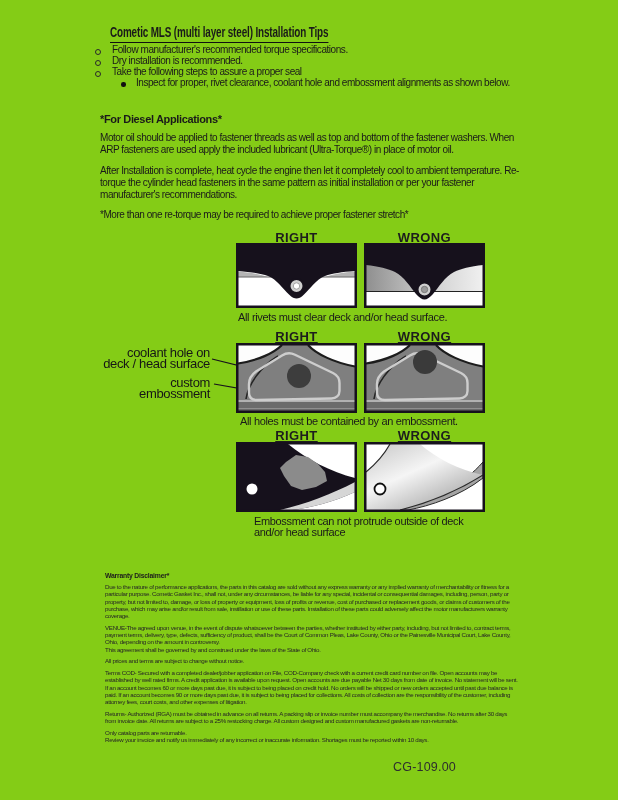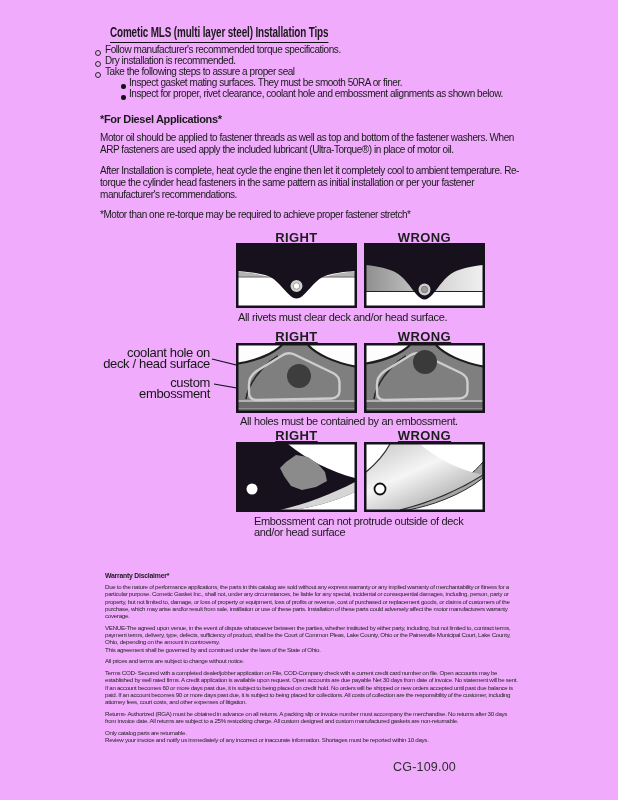--- a/index.html
+++ b/index.html
@@ -1,25 +1,25 @@
 <!DOCTYPE html>
 <html><head>
 <meta charset="utf-8">
 <style>
   html,body{margin:0;padding:0;background:#ffffff;}
-  .page{position:relative;width:618px;height:800px;background:#f0abfc;overflow:hidden;
+  .page{position:relative;width:618px;height:800px;background:#84cc16;overflow:hidden;
         font-family:"Liberation Sans",sans-serif;color:#1a1a1a;}
   .abs{position:absolute;}
 
   .title{left:110px;top:23px;font-size:15px;font-weight:bold;letter-spacing:-0.2px;
          border-bottom:1.6px solid #111;padding-bottom:2px;display:inline-block;
          transform:scaleX(0.66);transform-origin:0 0;white-space:nowrap;}
 
   .bullets{left:95px;top:45px;font-size:10px;letter-spacing:-0.45px;line-height:10.9px;}
-  .b-row{display:flex;align-items:flex-end;white-space:nowrap;}
+  .b-row{display:flex;align-items:center;white-space:nowrap;gap:7px;}
   .b-row.sub{margin-left:26px;}
   .mark-open{flex:0 0 auto;width:4px;height:4px;border:1px solid #2a2a2a;border-radius:50%;
              margin:2.5px 4px 0 0;}
   .mark-dot{flex:0 0 auto;width:4.5px;height:4.5px;background:#111;border-radius:50%;
             margin:2.5px 3.5px 0 0;}
 
   .diesel-h{left:100px;top:113px;font-size:11px;font-weight:bold;letter-spacing:-0.35px;}
   .para{left:100px;width:432px;font-size:10px;letter-spacing:-0.45px;line-height:12.2px;}
   .p1{top:132px;} .p2{top:165px;} .note{top:209px;}
 
@@ -54,32 +54,28 @@
     <div class="b-row">
       <span class="mark-open"></span>
       <span>Dry installation is recommended.</span>
     </div>
     <div class="b-row">
       <span class="mark-open"></span>
       <span>Take the following steps to assure a proper seal</span>
     </div>
     <div class="b-row sub">
       <span class="mark-dot"></span>
-      <span>Inspect gasket mating surfaces.  They must be smooth 50RA or finer.</span>
-    </div>
-    <div class="b-row sub">
-      <span class="mark-dot"></span>
       <span>Inspect for proper, rivet clearance, coolant hole and embossment alignments as shown below.</span>
     </div>
   </div>
 
   <div class="abs diesel-h">*For Diesel Applications*</div>
   <div class="abs para p2">After Installation is complete, heat cycle the engine then let it completely cool to ambient temperature. Re-torque the cylinder head fasteners in the same pattern as initial installation or per your fastener manufacturer's recommendations.</div>
   <div class="abs para p1">Motor oil should be applied to fastener threads as well as top and bottom of the fastener washers. When ARP fasteners are used apply the included lubricant (Ultra-Torque®) in place of motor oil.</div>
-  <div class="abs para note">*Motor than one re-torque may be required to achieve proper fastener stretch*</div>
+  <div class="abs para note">*More than one re-torque may be required to achieve proper fastener stretch*</div>
 
   <div class="abs dg-label" style="left:236px;top:230px;">RIGHT</div>
   <div class="abs dg-label" style="left:364px;top:230px;">WRONG</div>
 
   <svg class="abs diagram" style="left:236px;top:243px;" width="121" height="65" viewBox="0 0 121 65">
     <rect width="121" height="65" fill="#fff"></rect>
     <path d="M2,28.5 C14,29.5 24,31 32,33.8 L2,33.8 Z" fill="#b4b4b4"></path>
     <path d="M119,28.5 C107,29.5 97,31 89,33.8 L119,33.8 Z" fill="#b4b4b4"></path>
     <line x1="2" y1="34" x2="42" y2="34" stroke="#3a3a3a" stroke-width="0.8"></line>
     <line x1="79" y1="34" x2="119" y2="34" stroke="#3a3a3a" stroke-width="0.8"></line>

